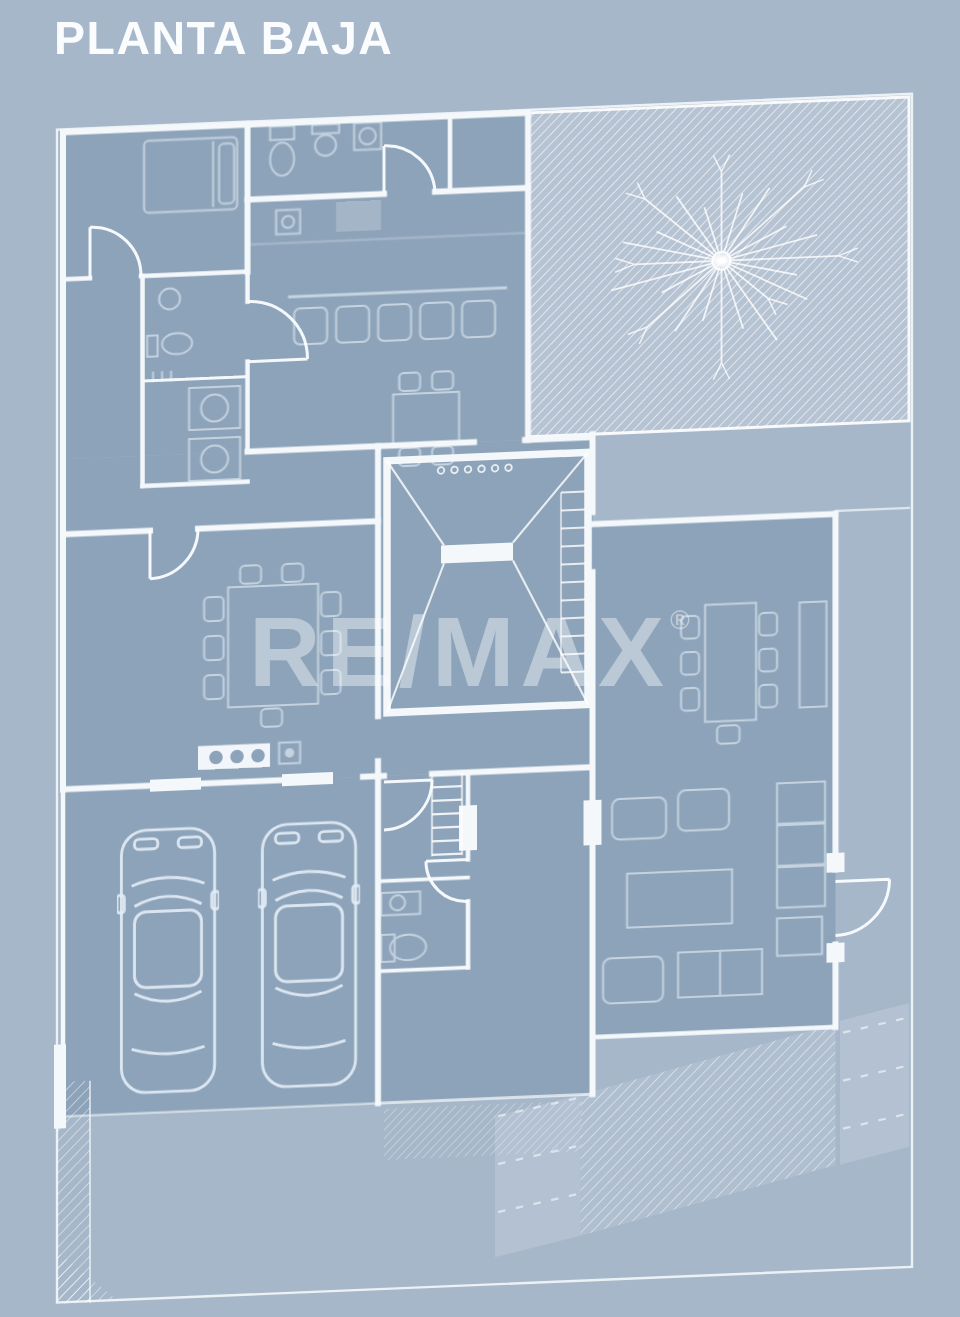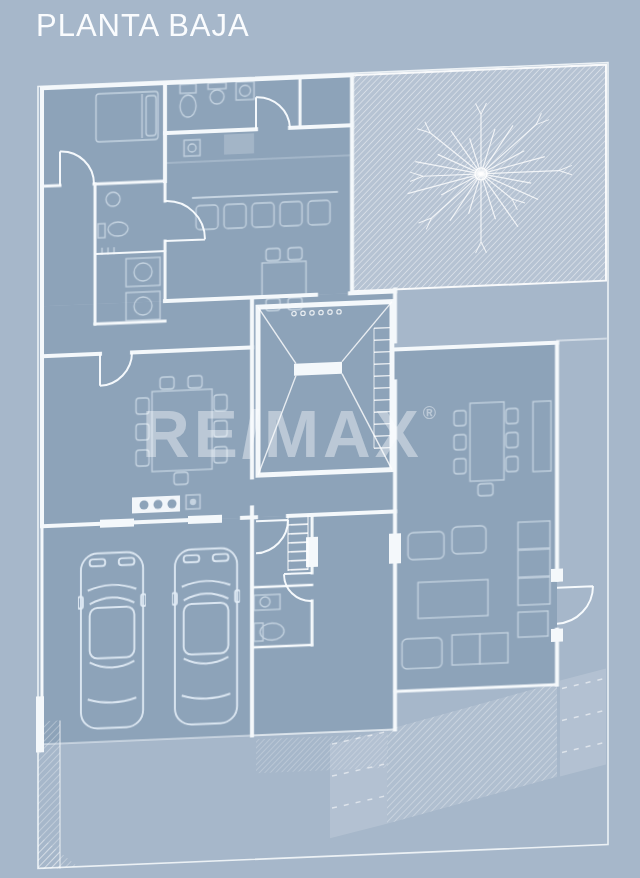--- a/index.html
+++ b/index.html
@@ -2,25 +2,25 @@
 <html><head>
 <meta charset="utf-8">
 <style>
   html,body{margin:0;padding:0;background:#8a9bb0;}
   .stage{
     position:relative;width:640px;height:878px;overflow:hidden;
     background:#a6b7ca;font-family:"Liberation Sans",sans-serif;
   }
   .page-title{
     position:absolute;left:36px;top:8px;margin:0;
-    font-size:31px;font-weight:400;letter-spacing:1px;color:#fafcfe;text-align:center;
+    font-size:31px;font-weight:700;letter-spacing:1px;color:#fafcfe;text-align:center;
   }
   .plan-svg{position:absolute;left:0;top:58px;}
   .watermark{
-    position:absolute;left:142px;top:396px;z-index:5;
+    position:absolute;left:166px;top:396px;z-index:5;
     font-size:66px;font-weight:800;letter-spacing:4px;
     color:rgba(250,253,255,0.42);white-space:nowrap;pointer-events:none;
   }
   .watermark sup{font-size:18px;vertical-align:38px;letter-spacing:0;}
 </style>
 </head>
 <body>
 
 <div class="stage">
 

